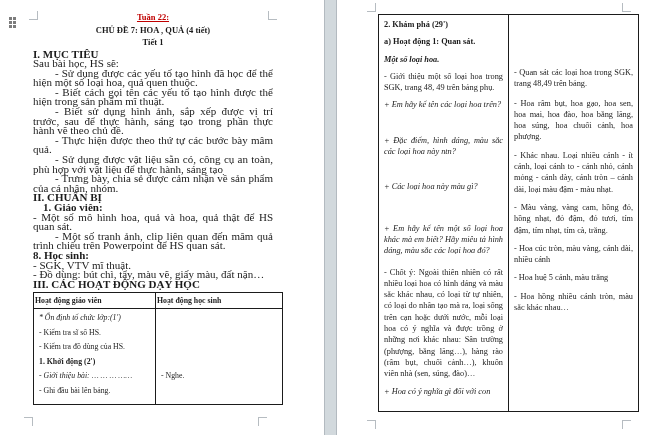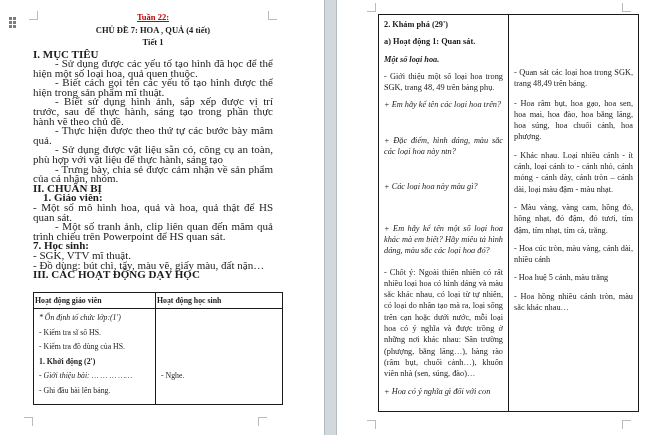--- a/index.html
+++ b/index.html
@@ -68,31 +68,32 @@
     <div class="mark br" style="left:258px;top:417px"></div>
 
     <div class="lp-content">
       <div class="lp-titles">
         <div class="t-week">Tuần 22:</div>
         <div>CHỦ ĐỀ 7: HOA , QUẢ (4 tiết)</div>
         <div>Tiết 1</div>
       </div>
       <div class="lp-body">
         <p class="head">I. MỤC TIÊU</p>
+        <p>Sau bài học, HS sẽ:</p>
         <p class="ind">- Sử dụng được các yếu tố tạo hình đã học để thể hiện một số loại hoa, quả quen thuộc.</p>
         <p class="ind">- Biết cách gọi tên các yếu tố tạo hình được thể hiện trong sản phẩm mĩ thuật.</p>
         <p class="ind">- Biết sử dụng hình ảnh, sắp xếp được vị trí trước, sau để thực hành, sáng tạo trong phần thực hành vẽ theo chủ đề.</p>
         <p class="ind">- Thực hiện được theo thứ tự các bước bày mâm quả.</p>
         <p class="ind">- Sử dụng được vật liệu sẵn có, công cụ an toàn, phù hợp với vật liệu để thực hành, sáng tạo</p>
         <p class="ind">- Trưng bày, chia sẻ được cảm nhận về sản phẩm của cá nhân, nhóm.</p>
         <p class="head">II. CHUẨN BỊ</p>
         <p class="b ind-sm">1. Giáo viên:</p>
         <p>- Một số mô hình hoa, quả và hoa, quả thật để HS quan sát.</p>
         <p class="ind">- Một số tranh ảnh, clip liên quan đến mâm quả trình chiếu trên Powerpoint để HS quan sát.</p>
-        <p class="b">7. Học sinh:</p>
+        <p class="b">8. Học sinh:</p>
         <p>- SGK, VTV mĩ thuật.</p>
         <p>- Đồ dùng: bút chì, tẩy, màu vẽ, giấy màu, đất nặn…</p>
         <p class="head">III. CÁC HOẠT ĐỘNG DẠY HỌC</p>
       </div>
     </div>
 
     <table class="lp-table">
       <colgroup>
           <col class="lp-col-gv">
           <col class="lp-col-hs">

